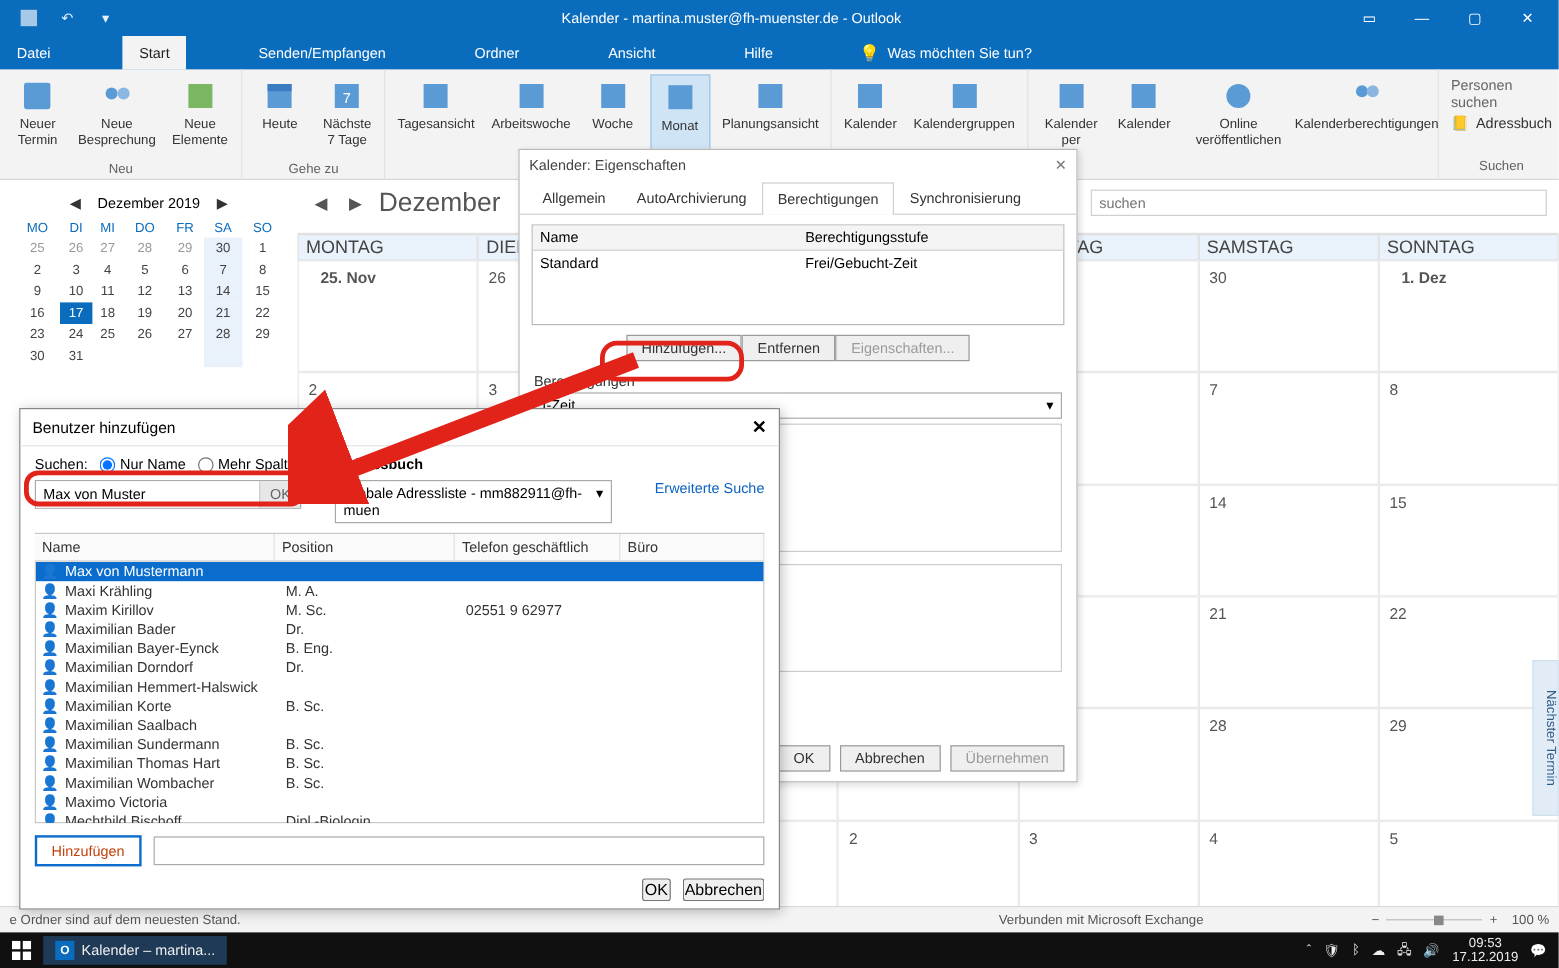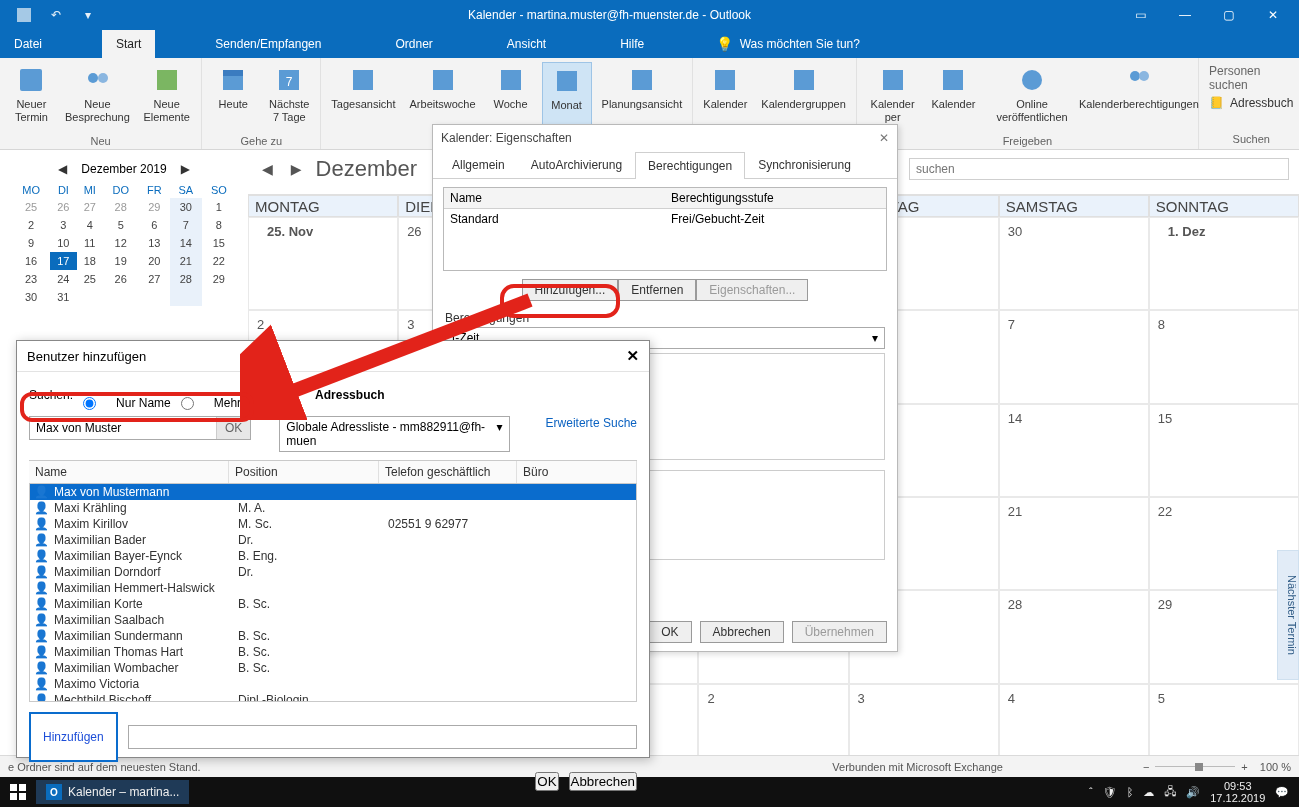--- a/index.html
+++ b/index.html
@@ -89,38 +89,38 @@
 
 
 .hl-add { position:absolute; left:500px; top:284px; width:120px; height:34px; border:4px solid #e2231a; border-radius:14px; z-index:6; }
 
 
 .adduser { position:absolute; left:16px; top:340px; width:634px; height:418px; border:1px solid #888; background:#fff; box-shadow: 2px 2px 10px rgba(0,0,0,.25); z-index:10; }
 .adduser .auhdr { display:flex; align-items:center; padding:6px 10px; border-bottom:1px solid #e3e3e3; }
 .adduser .auhdr .t { font-size:13px; }
 .adduser .auhdr .close { margin-left:auto; font-size:15px; font-weight:bold; }
 .adduser .searchrow { display:flex; gap:10px; align-items:center; padding: 8px 12px 4px; font-size:12px; }
-.adduser .searchrow label { display:flex; align-items:center; gap:20px;margin-top:16px; }
+.adduser .searchrow label { display:flex; align-items:center; gap:4px; }
 .adduser .fieldrow { display:flex; gap:28px; align-items:flex-start; padding: 2px 12px 8px; }
 .adduser .search-wrap { position:relative; display:flex; align-items:center; border:1px solid #aaa; }
 .adduser .search-wrap input { border:none; outline:none; padding:4px 6px; width:186px; font-size:12px; }
 .adduser .search-wrap .ok { background:#e7e7e7; border-left:1px solid #ccc; padding:4px 8px; font-size:12px; color:#666; }
 .adduser .addrsel { flex:1; border:1px solid #aaa; padding:3px 6px; font-size:12px; display:flex; }
 .adduser .extlink { color:#0b62c1; font-size:12px; padding-left:8px; }
 .adduser .listhdr { display:flex; border-top:1px solid #c9c9c9; border-bottom:1px solid #c9c9c9; background:#fafafa; margin: 0 12px; }
 .adduser .listhdr div { padding:4px 6px; font-size:12px; color:#333; border-right:1px solid #e0e0e0; }
 .adduser .listwrap { margin:0 12px; height:218px; overflow-y:scroll; border:1px solid #c9c9c9; border-top:none; }
 .adduser .row { display:flex; align-items:center; padding:1px 4px; font-size:12px; color:#333; }
 .adduser .row.sel { background:#0a6ccd; color:#fff; }
 .adduser .row .pi { width:16px; height:12px; margin-right:4px; display:inline-flex; align-items:center; }
 .adduser .row .c1 { width:184px; }
 .adduser .row .c2 { width:150px; }
 .adduser .row .c3 { width:138px; }
 .adduser .bottomrow { display:flex; gap:10px; padding:10px 12px 6px; align-items:center; }
-.adduser .hinzbtn { border:2px solid #0a6ccd; color:#1d4ed8; padding:16px 12px; font-size:12px; background:#fff; }
+.adduser .hinzbtn { border:2px solid #0a6ccd; color:#c2410c; padding:4px 12px; font-size:12px; background:#fff; }
 .adduser .targetbox { flex:1; border:1px solid #aaa; height:24px; }
 .adduser .footer { display:flex; gap:10px; justify-content:flex-end; padding:4px 12px 10px; }
 
 .hl-search { position:absolute; left:20px; top:392px; width:234px; height:30px; border:4px solid #e2231a; border-radius:12px; z-index:12; }
 
 
 .arrow { position:absolute; z-index:11; pointer-events:none; }
 .bottombar { position:absolute; left:0; right:0; bottom:30px; height:22px; background:#f3f3f3; border-top:1px solid #dadada; display:flex; align-items:center; padding:0 8px; font-size:11px; color:#555; }
 .bottombar .spacer { flex:1; }
 
@@ -323,21 +323,20 @@
       <div class="rbtn">
           <div class="ic">
             <svg width="28" height="28">
               <circle cx="10" cy="10" r="5" fill="#5b9bd5"></circle>
               <circle cx="19" cy="10" r="5" fill="#8ab6e0"></circle>
             </svg>
           </div>
           <div class="lbl">Kalenderberechtigungen</div>
         </div>
     </div>
-    <div class="groupname">Freigeben</div>
   </div>
   <div class="rsearch">
     <div class="pfind">Personen suchen</div>
     <div class="addrbk">
         <span>📒</span>
         <span>Adressbuch</span>
       </div>
     <div class="groupname">Suchen</div>
   </div>
 </div>

